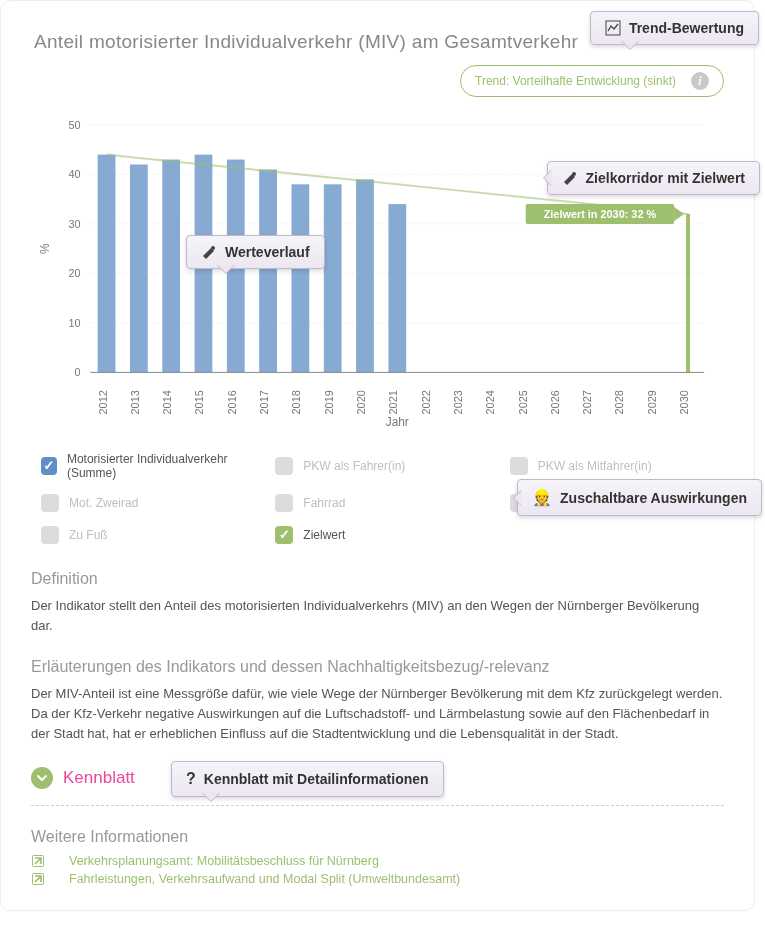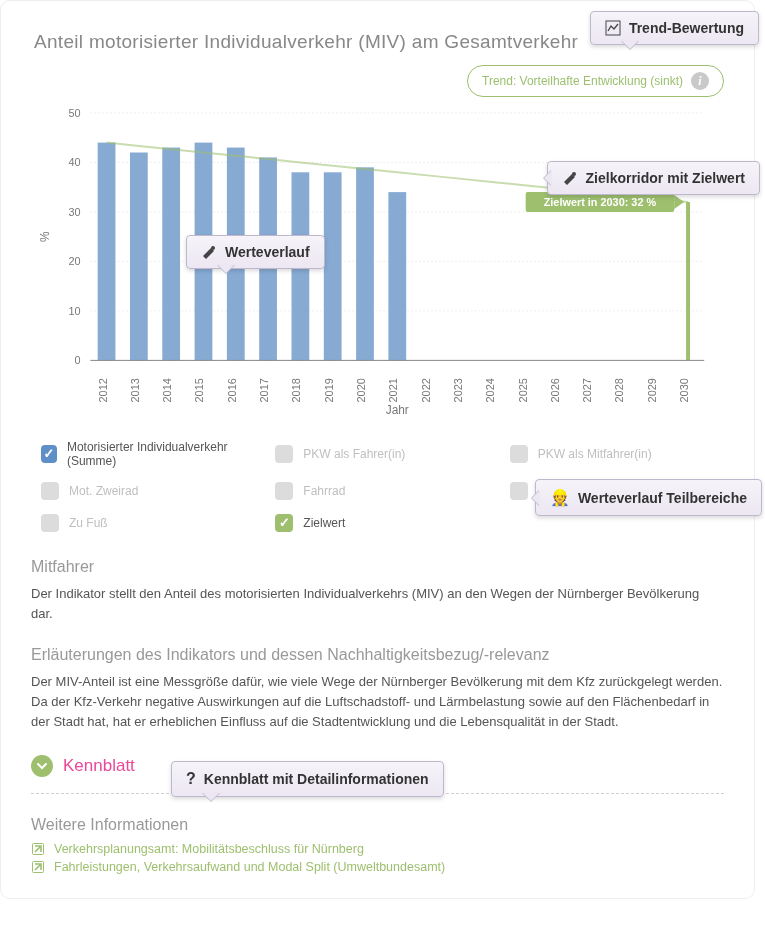--- a/index.html
+++ b/index.html
@@ -28,22 +28,22 @@
   }
   .trend-badge {
     float: right;
     border: 1px solid #9dbf6e;
     color: #9dbf6e;
     border-radius: 18px;
     padding: 6px 14px;
     font-size: 12px;
     display: inline-flex;
     align-items: center;
-    gap: 8px;
-    margin-bottom: 0;
+    gap: 15px;
+    margin-bottom: 12px;
   }
   .trend-badge .info {
     width: 18px; height: 18px; border-radius: 50%;
     background: #c9c9c9; color: #fff;
     display: inline-flex; align-items: center; justify-content: center;
     font-weight: bold; font-family: Georgia, serif; font-style: italic;
     font-size: 12px;
   }
   .clear { clear: both; }
 
@@ -123,21 +123,21 @@
     color: #ec4899; font-size: 17px; margin: 22px 0 6px 0;
     padding-bottom: 10px;
   }
   .kenn .chev {
     width: 22px; height: 22px; border-radius: 50%; background: #9dbf6e;
     display: inline-flex; align-items: center; justify-content: center;
   }
   .dashed { border: none; border-top: 1px dashed #cfcfcf; margin: 4px 0 18px 0; }
 
   .links a {
-    display: flex; align-items: center; gap: 9px;
+    display: flex; align-items: center; gap: 24px;
     color: #9dbf6e; text-decoration: none; font-size: 12.5px;
     margin: 4px 0;
     text-align: right;
   }
 </style>
 </head>
 <body>
 
 <div class="page">
 
@@ -160,21 +160,21 @@
   <div class="callout tail-bottom" style="top:234px; left:185px;justify-content:flex-end;">
     <svg width="16" height="16">
         <path d="M2 12 L10 4 L13 7 L5 15 Z" fill="#444"></path>
         <circle cx="12" cy="4" r="2" fill="#444"></circle>
       </svg>
     <span>Werteverlauf</span>
   </div>
 
   <div class="callout tail-left" style="top:478px; right:-8px;">
     <span class="glyph" style="font-size:16px">👷</span>
-    <span>Werteverlauf Teilbereiche</span>
+    <span>Zuschaltbare Auswirkungen</span>
   </div>
 
   <div class="callout tail-bottom" style="top:760px; left:170px;">
     <span class="glyph" style="font-size:16px;font-weight:bold">?</span>
     <span>Kennblatt mit Detailinformationen</span>
   </div>
 
   <h1 class="title">Anteil motorisierter Individualverkehr (MIV) am Gesamtverkehr</h1>
 
   <div class="trend-badge">
@@ -267,21 +267,21 @@
       <div class="legend-item off">
         <span class="chk grey"></span>
         <span>Zu Fuß</span>
       </div>
       <div class="legend-item on">
         <span class="chk green">✓</span>
         <span>Zielwert</span>
       </div>
     </div>
 
-  <h2 class="section">Mitfahrer</h2>
+  <h2 class="section">Definition</h2>
   <p class="body">Der Indikator stellt den Anteil des motorisierten Individualverkehrs (MIV) an den Wegen der Nürnberger Bevölkerung dar.</p>
 
   <h2 class="section">Erläuterungen des Indikators und dessen Nachhaltigkeitsbezug/-relevanz</h2>
   <p class="body">Der MIV-Anteil ist eine Messgröße dafür, wie viele Wege der Nürnberger Bevölkerung mit dem Kfz zurückgelegt werden. Da der Kfz-Verkehr negative Auswirkungen auf die Luftschadstoff- und Lärmbelastung sowie auf den Flächenbedarf in der Stadt hat, hat er erheblichen Einfluss auf die Stadtentwicklung und die Lebensqualität in der Stadt.</p>
 
   <div class="kenn">
     <span class="chev">
       <svg width="12" height="12">
           <path d="M2 4 L6 8 L10 4" stroke="#fff" stroke-width="2" fill="none" stroke-linecap="round"></path>
         </svg>

